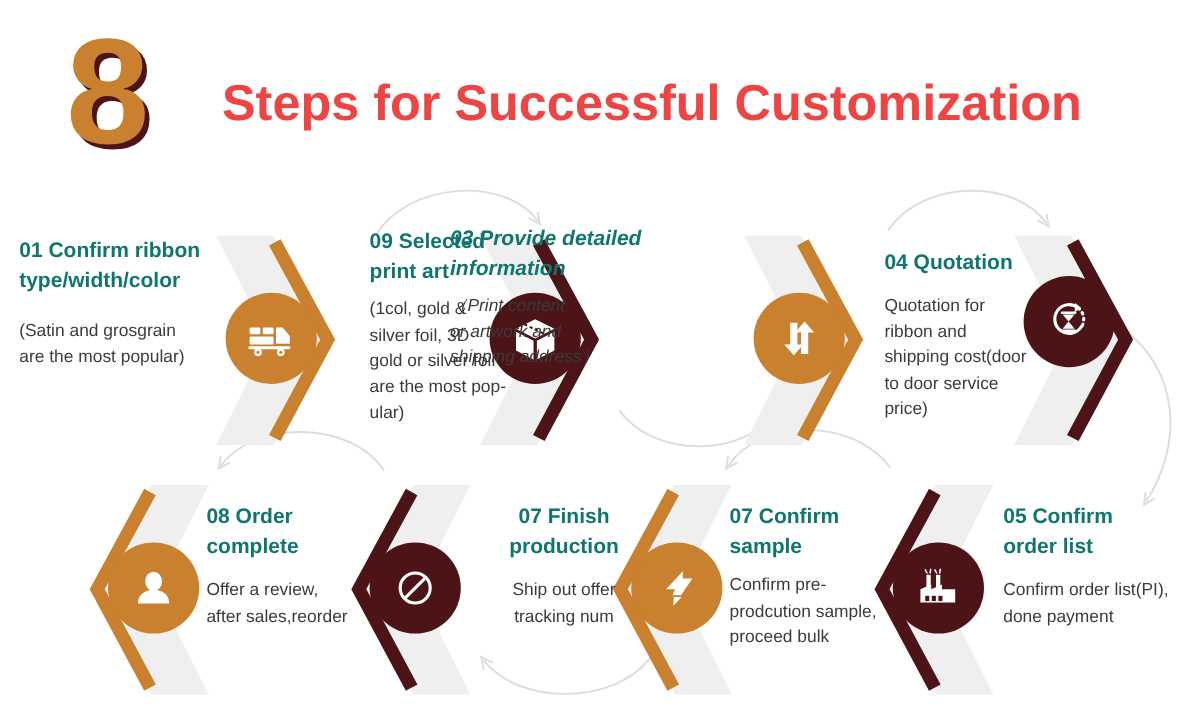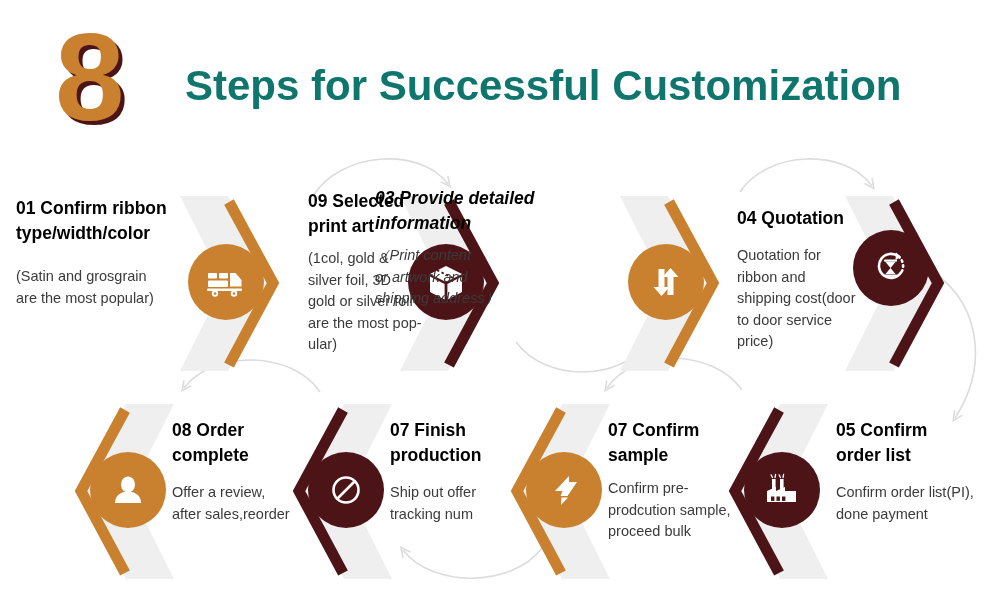--- a/index.html
+++ b/index.html
@@ -18,38 +18,38 @@
   #big-number{
     position:absolute;left:55px;top:14px;
     font-size:125px;line-height:125px;font-weight:bold;
     color:#c9812f;
     text-shadow:4px 4px 0 #4d1417;
     letter-spacing:-2px;
     font-family:"Liberation Sans","DejaVu Sans",sans-serif;
   }
   #title{
     position:absolute;left:185px;top:62px;
-    font-size:42px;font-weight:bold;color:#0f766e;
+    font-size:42px;font-weight:bold;color:#ef4444;
     letter-spacing:0px;white-space:nowrap;
     font-family:"Liberation Sans","DejaVu Sans",sans-serif;
   }
 
   
   .step{position:absolute;z-index:2;}
   .chev-wrap{position:absolute;width:110px;height:175px;}
   .chev-wrap svg{display:block;}
   .circle{
     position:absolute;width:76px;height:76px;border-radius:50%;
     display:flex;align-items:center;justify-content:center;
     z-index:4;
   }
   .circle svg{display:block;}
   .txt{position:absolute;z-index:5;}
   .s-title{
-    font-size:17.5px;font-weight:bold;color:#000000;
+    font-size:17.5px;font-weight:bold;color:#0f766e;
     line-height:25px;white-space:pre-line;
   }
   .s-desc{
     font-size:14.5px;color:#3b3b3b;line-height:21.5px;
     white-space:pre-line;margin-top:9px;
   }
 </style>
 </head>
 <body>
 
@@ -252,21 +252,21 @@
         <polygon points="110,0 62,0 18,87 62,175 110,175 66,87" fill="#efefef"></polygon>
         <polyline points="61,6 17,87 61,169" fill="none" stroke="#4d1417" stroke-width="11" stroke-linejoin="miter"></polyline>
       </svg>
     </div>
     <div class="circle" style="left:26px;top:48px;background:#4d1417;">
       <svg width="42" height="42" viewBox="0 0 42 42">
         <circle cx="21" cy="21" r="12.5" fill="none" stroke="#ffffff" stroke-width="2.6"></circle>
         <path d="M12.5 29.5 L29.5 12.5" stroke="#ffffff" stroke-width="2.6" stroke-linecap="round"></path>
       </svg>
     </div>
-    <div class="txt" style="left:108px;top:14px;width:160px;">
+    <div class="txt" style="left:108px;top:14px;width:160px;text-align:center;">
       <div class="s-title">07 Finish
 production</div>
       <div class="s-desc" style="margin-top:14px;">Ship out offer
 tracking num</div>
     </div>
   </div>
 
   <div class="step" style="left:64px;top:404px;">
     <div class="chev-wrap" style="left:0;top:0;">
       <svg width="110" height="175" viewBox="0 0 110 175">

